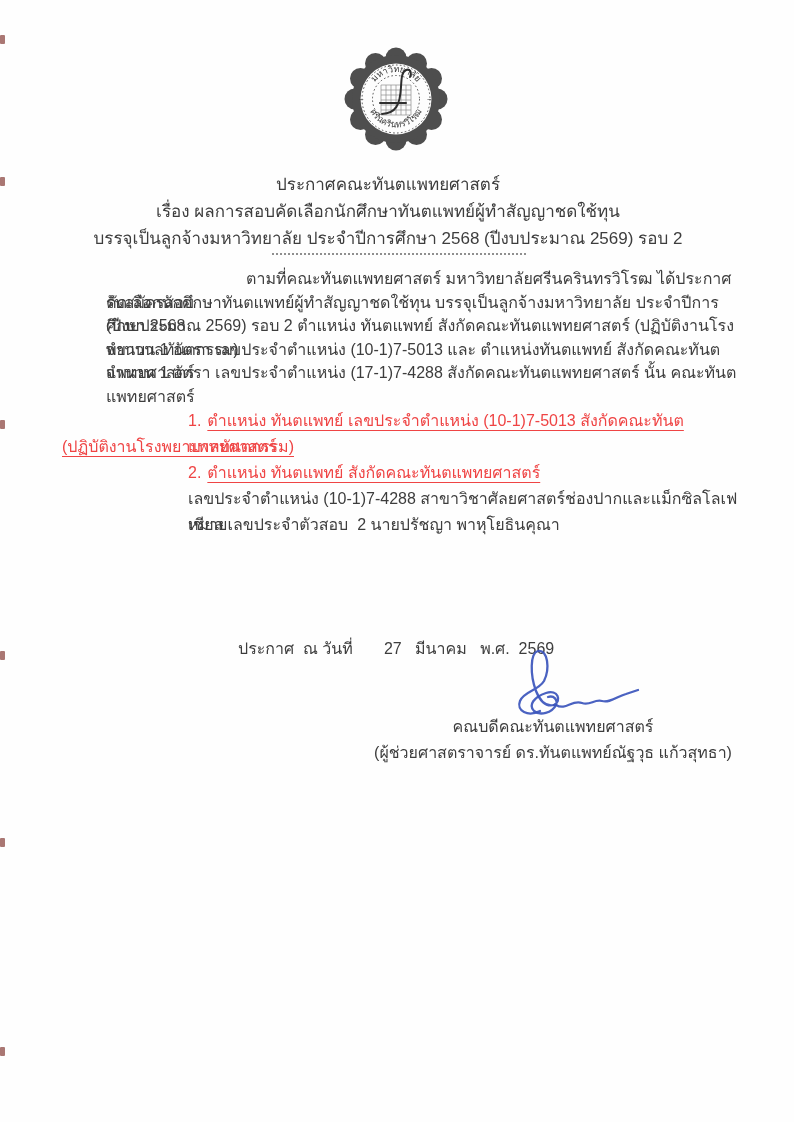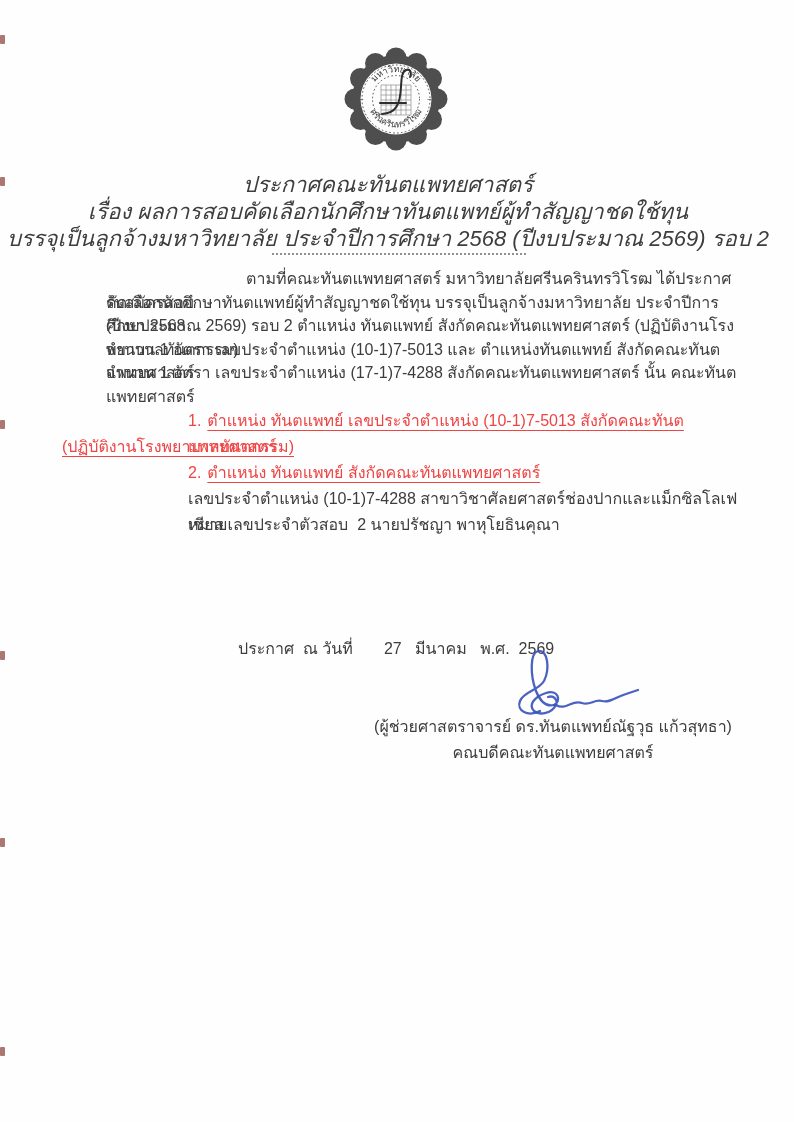--- a/index.html
+++ b/index.html
@@ -13,21 +13,21 @@
     width:794px;height:1122px;
     background:#fefefe;
     font-family:"Liberation Sans",sans-serif;
     color:var(--ink,#3d3d3d);
     overflow:hidden;
   }
   .bind{white-space:pre-wrap;}
   
   .seal{position:absolute;left:344px;top:47px;width:104px;height:104px;}
   
-  .title-block{position:absolute;left:0;top:171px;width:776px;text-align:center;font-size:22px;line-height:27px;font-style:italic;}
+  .title-block{position:absolute;left:0;top:171px;width:776px;text-align:center;font-size:17px;line-height:27px;}
   
   .dotted-sep{position:absolute;left:272px;top:253px;width:254px;height:0;border-top:2px dotted #8f8f8f;}
   
   .para{position:absolute;left:62px;top:267px;width:676px;font-size:16px;line-height:23.5px;}
   .para .line{height:23.5px;margin-left:44px;}
   .para .line.first{text-indent:140px;}
   
   .sections{position:absolute;left:62px;top:408px;width:676px;font-size:16px;line-height:26px;}
   .sections .line{height:26px;}
   .ind{padding-left:126px;}
@@ -141,22 +141,22 @@
 
   <div class="dateline bind">ประกาศ  ณ วันที่       27   มีนาคม   พ.ศ.  2569</div>
 
   <svg class="signature" viewBox="0 0 150 78" aria-hidden="true">
     <path d="M48 70 C36 76 24 70 28 60 C32 50 46 50 52 40 C58 28 56 8 46 10 C38 12 38 34 44 50 C48 60 54 66 62 64"></path>
     <path d="M62 64 C70 60 66 48 54 52 C42 56 36 64 42 70 C48 75 60 72 64 64 C66 59 62 54 56 56"></path>
     <path d="M64 64 C74 70 80 58 90 62 C98 65 102 58 110 60 C118 62 124 56 134 53 L146 49"></path>
   </svg>
 
   <div class="signoff">
+    <div class="bind">คณบดีคณะทันตแพทยศาสตร์</div>
     <div class="bind">(ผู้ช่วยศาสตราจารย์ ดร.ทันตแพทย์ณัฐวุธ แก้วสุทธา)</div>
-    <div class="bind">คณบดีคณะทันตแพทยศาสตร์</div>
   </div>
 
   <div class="artifact" style="top:35px"></div>
   <div class="artifact" style="top:177px"></div>
   <div class="artifact" style="top:420px"></div>
   <div class="artifact" style="top:651px"></div>
   <div class="artifact" style="top:838px"></div>
   <div class="artifact" style="top:1047px"></div>
 
 </div>

